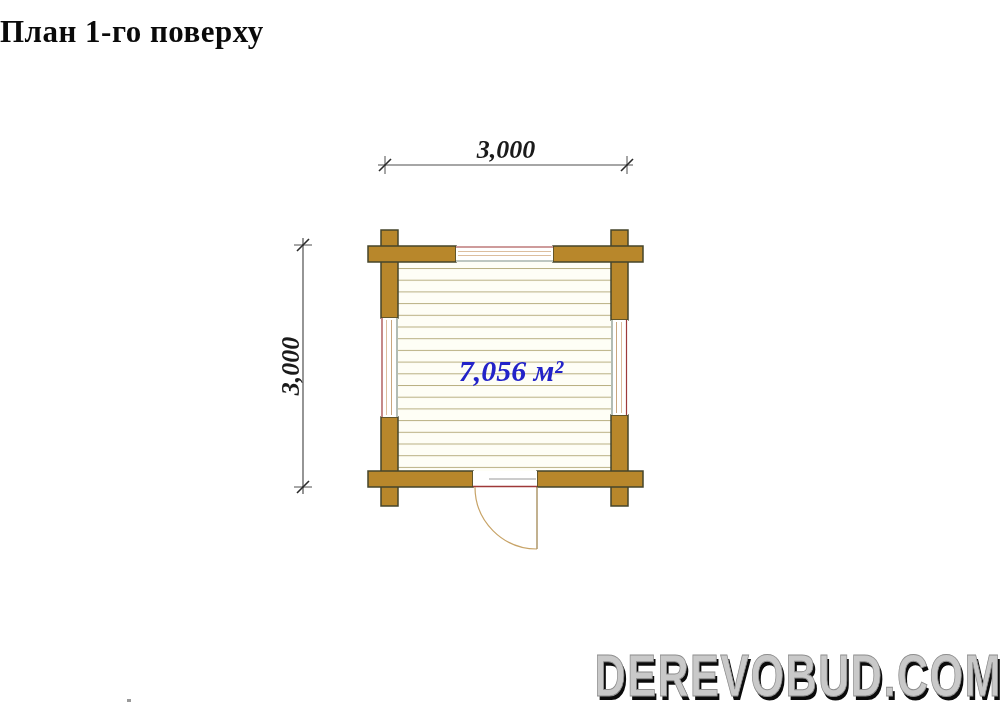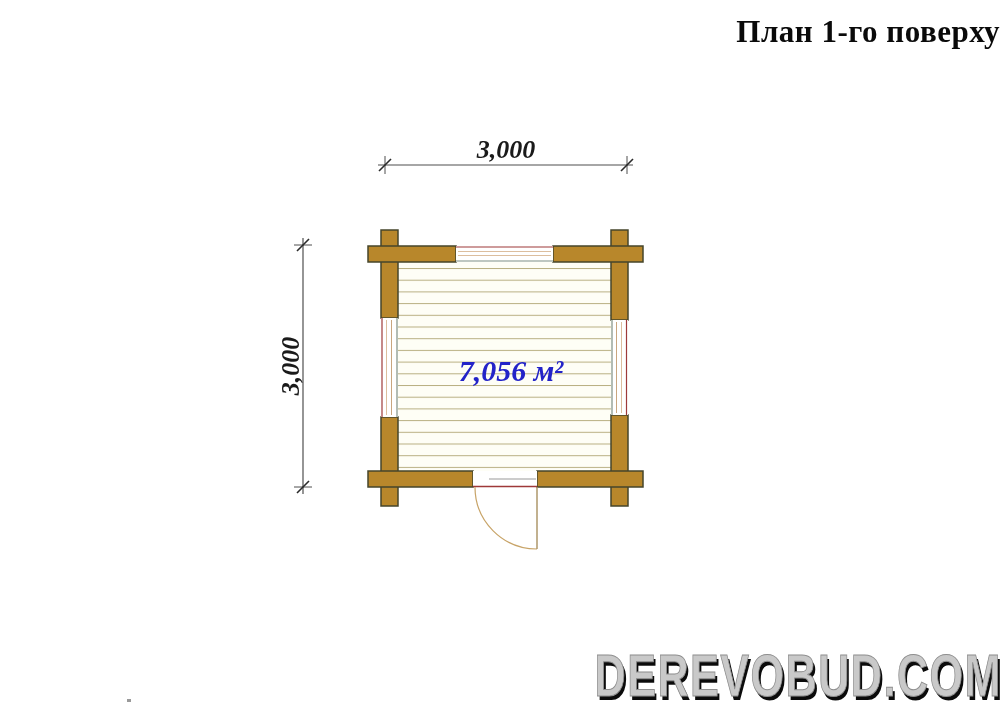--- a/index.html
+++ b/index.html
@@ -2,21 +2,21 @@
 <html><head>
 <meta charset="utf-8">
 <style>
   html,body{margin:0;padding:0;}
   body{
     width:1000px;height:707px;position:relative;background:#ffffff;overflow:hidden;
     font-family:"Liberation Serif", serif;
   }
   .page-title{
     position:absolute;top:14px;left:0;width:1000px;margin:0;
-    text-align:right;font-size:31px;font-weight:bold;color:#0A0A0A;
+    text-align:left;font-size:31px;font-weight:bold;color:#0A0A0A;
     font-family:"Liberation Serif", serif;letter-spacing:0.5px;
   }
   .plan-svg{position:absolute;left:0;top:0;}
   .dim-text{
     font-family:"Liberation Serif", serif;font-weight:bold;font-style:italic;
     font-size:26px;fill:#1a1a1a;
   }
   .area-text{
     font-family:"Liberation Serif", serif;font-weight:bold;font-style:italic;
     font-size:30px;fill:#2323C8;

